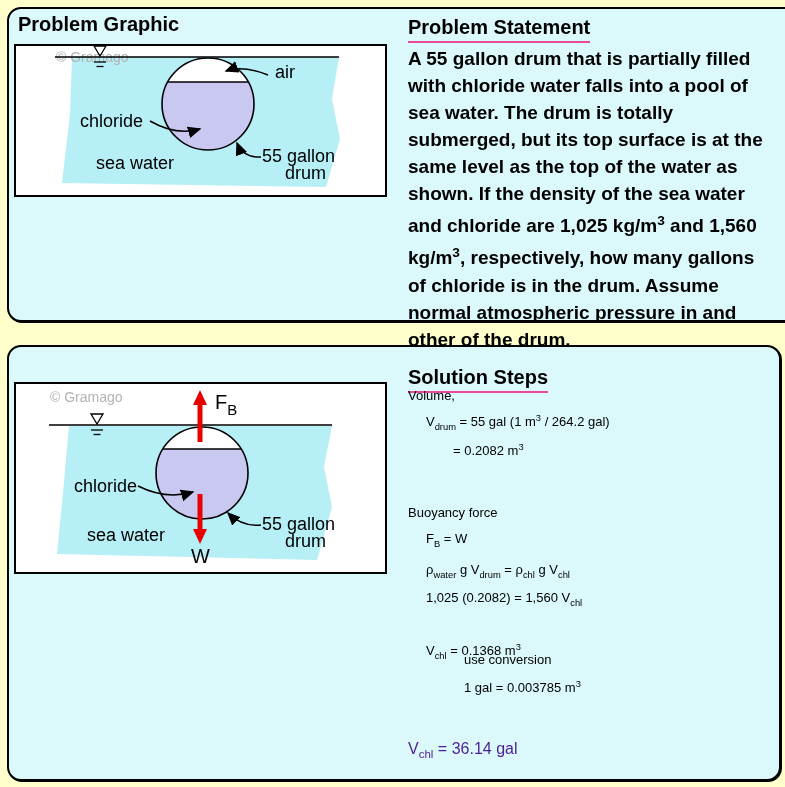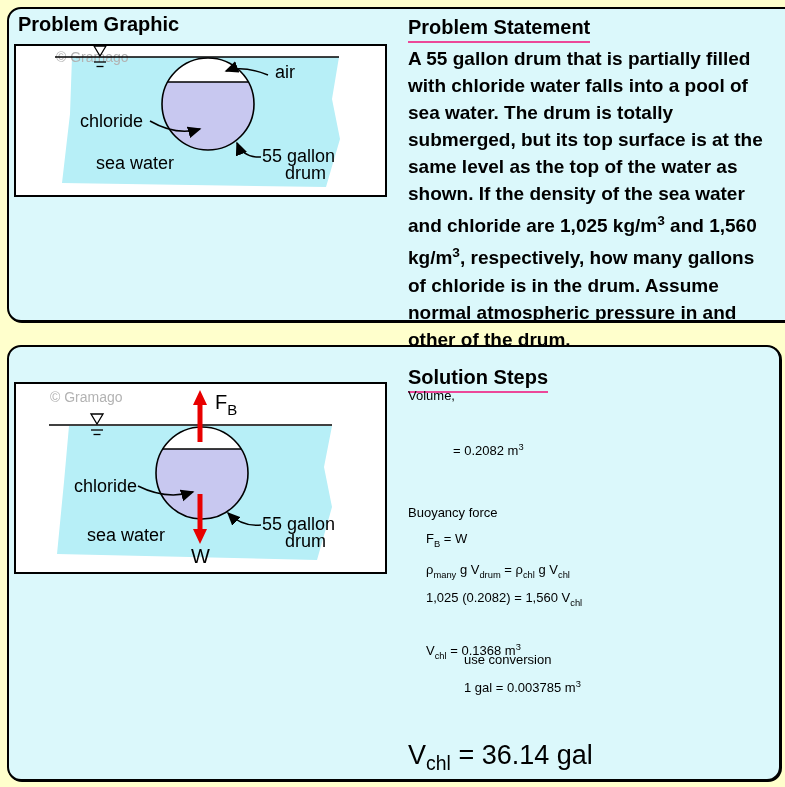--- a/index.html
+++ b/index.html
@@ -6,21 +6,21 @@
   #page{position:relative;width:785px;height:787px;background:#FFFFCC;
         font-family:"Liberation Sans","DejaVu Sans",sans-serif;color:#000;overflow:hidden;}
   .panel{position:absolute;background:#DBF8FB;border:2px solid #000;border-radius:14px;
          box-shadow:1px 1px 0 0 #000;}
   .panel-title{position:absolute;font-size:20px;font-weight:bold;white-space:nowrap;}
   .col-title{position:absolute;font-size:20px;font-weight:bold;white-space:nowrap;
              border-bottom:2px solid #ec4899;padding-bottom:2px;}
   .diagram-box{position:absolute;}
   .stmt{position:absolute;font-size:19px;line-height:27px;font-weight:bold;}
   .line{position:absolute;font-size:13px;white-space:nowrap;}
-  .result{color:#000000;font-size:27px;}
+  .result{color:#4c1d95;font-size:16px;}
   sub{font-size:72%;}
   sup{font-size:72%;}
   svg text{font-family:"Liberation Sans","DejaVu Sans",sans-serif;}
 </style>
 </head>
 <body>
 
 <div id="page">
 
   <section class="panel" style="left:7px;top:7px;width:768px;height:311px;padding-left:32px;">
@@ -96,25 +96,26 @@
         <text x="60" y="110" font-size="18">chloride</text>
         <text x="73" y="159" font-size="18">sea water</text>
         <text x="248" y="148" font-size="18">55 gallon</text>
         <text x="271" y="165" font-size="18">drum</text>
       </svg>
     </div>
 
     <div class="col-title" style="left:399px;top:5px;margin-top:14px;">Solution Steps</div>
 
     <div class="line" style="left:399px;top:41px;">Volume,</div>
+    <div class="line" style="left:417px;top:66px;">V<sub>drum</sub> = 55 gal (1 m<sup>3</sup> / 264.2 gal)</div>
     <div class="line" style="left:444px;top:95px;">= 0.2082 m<sup>3</sup></div>
 
     <div class="line" style="left:399px;top:158px;">Buoyancy force</div>
     <div class="line" style="left:417px;top:184px;">F<sub>B</sub> = W</div>
-    <div class="line" style="left:417px;top:215px;">ρ<sub>many</sub> g V<sub>drum</sub> = ρ<sub>chl</sub> g V<sub>chl</sub></div>
+    <div class="line" style="left:417px;top:215px;">ρ<sub>water</sub> g V<sub>drum</sub> = ρ<sub>chl</sub> g V<sub>chl</sub></div>
     <div class="line" style="left:417px;top:243px;">1,025 (0.2082) = 1,560 V<sub>chl</sub></div>
     <div class="line" style="left:417px;top:271px;margin-top:24px;">V<sub>chl</sub> = 0.1368 m<sup>3</sup></div>
     <div class="line" style="left:455px;top:305px;">use conversion</div>
     <div class="line" style="left:455px;top:332px;">1 gal = 0.003785 m<sup>3</sup></div>
 
     <div class="line result" style="left:399px;top:393px;">V<sub>chl</sub> = 36.14 gal</div>
   </section>
 
 </div>
 

